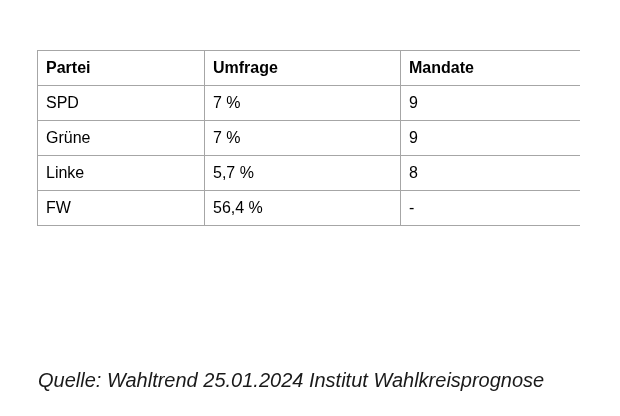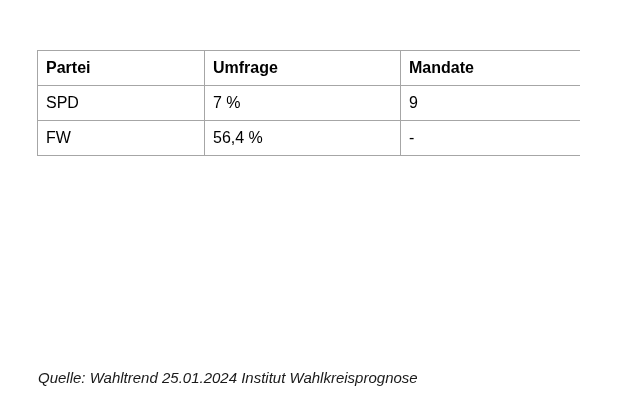--- a/index.html
+++ b/index.html
@@ -38,21 +38,21 @@
   .doc-table th {
     font-weight: bold;
   }
   .col-partei  { width: 167px; }
   .col-umfrage { width: 196px; }
   .col-mandate { width: 192px; }
   .source-caption {
     position: absolute;
     left: 38px;
     top: 369px;
-    font-size: 15px;
+    font-size: 20px;
     font-style: italic;
     color: #1a1a1a;
     white-space: nowrap;
   }
 </style>
 </head>
 <body>
 
 <div class="page">
 
@@ -69,20 +69,30 @@
         <th>Mandate</th>
       </tr>
     </thead>
     <tbody>
       <tr>
         <td>SPD</td>
         <td>7 %</td>
         <td>9</td>
       </tr>
       <tr>
+        <td>Grüne</td>
+        <td>7 %</td>
+        <td>9</td>
+      </tr>
+      <tr>
+        <td>Linke</td>
+        <td>5,7 %</td>
+        <td>8</td>
+      </tr>
+      <tr>
         <td>FW</td>
         <td>56,4 %</td>
         <td>-</td>
       </tr>
     </tbody>
   </table>
 
   <div class="source-caption">Quelle: Wahltrend 25.01.2024 Institut Wahlkreisprognose</div>
 
 </div>

